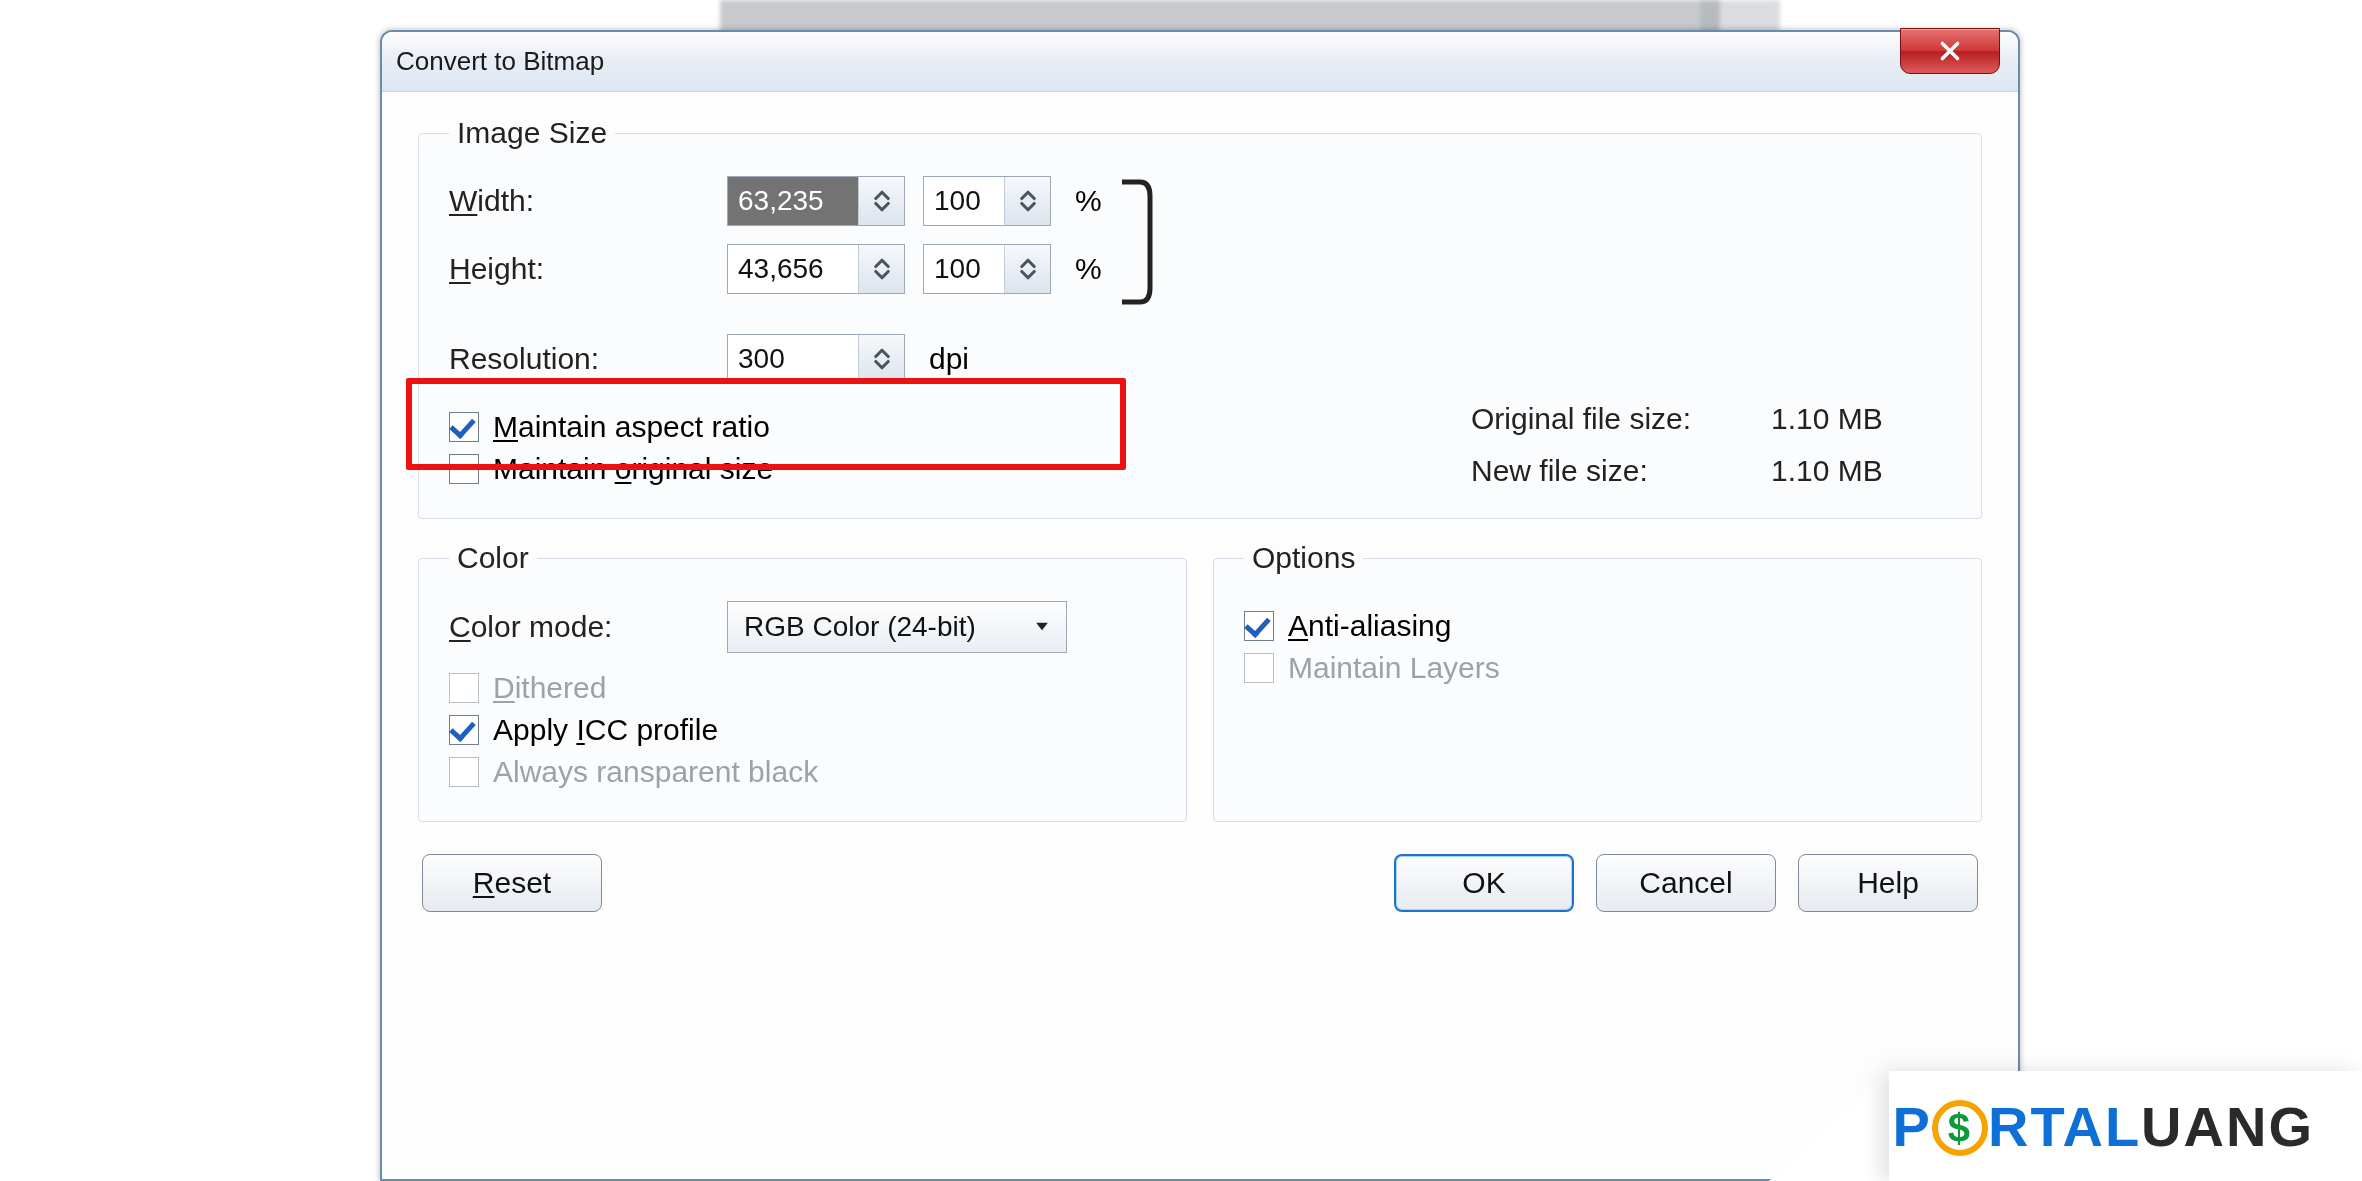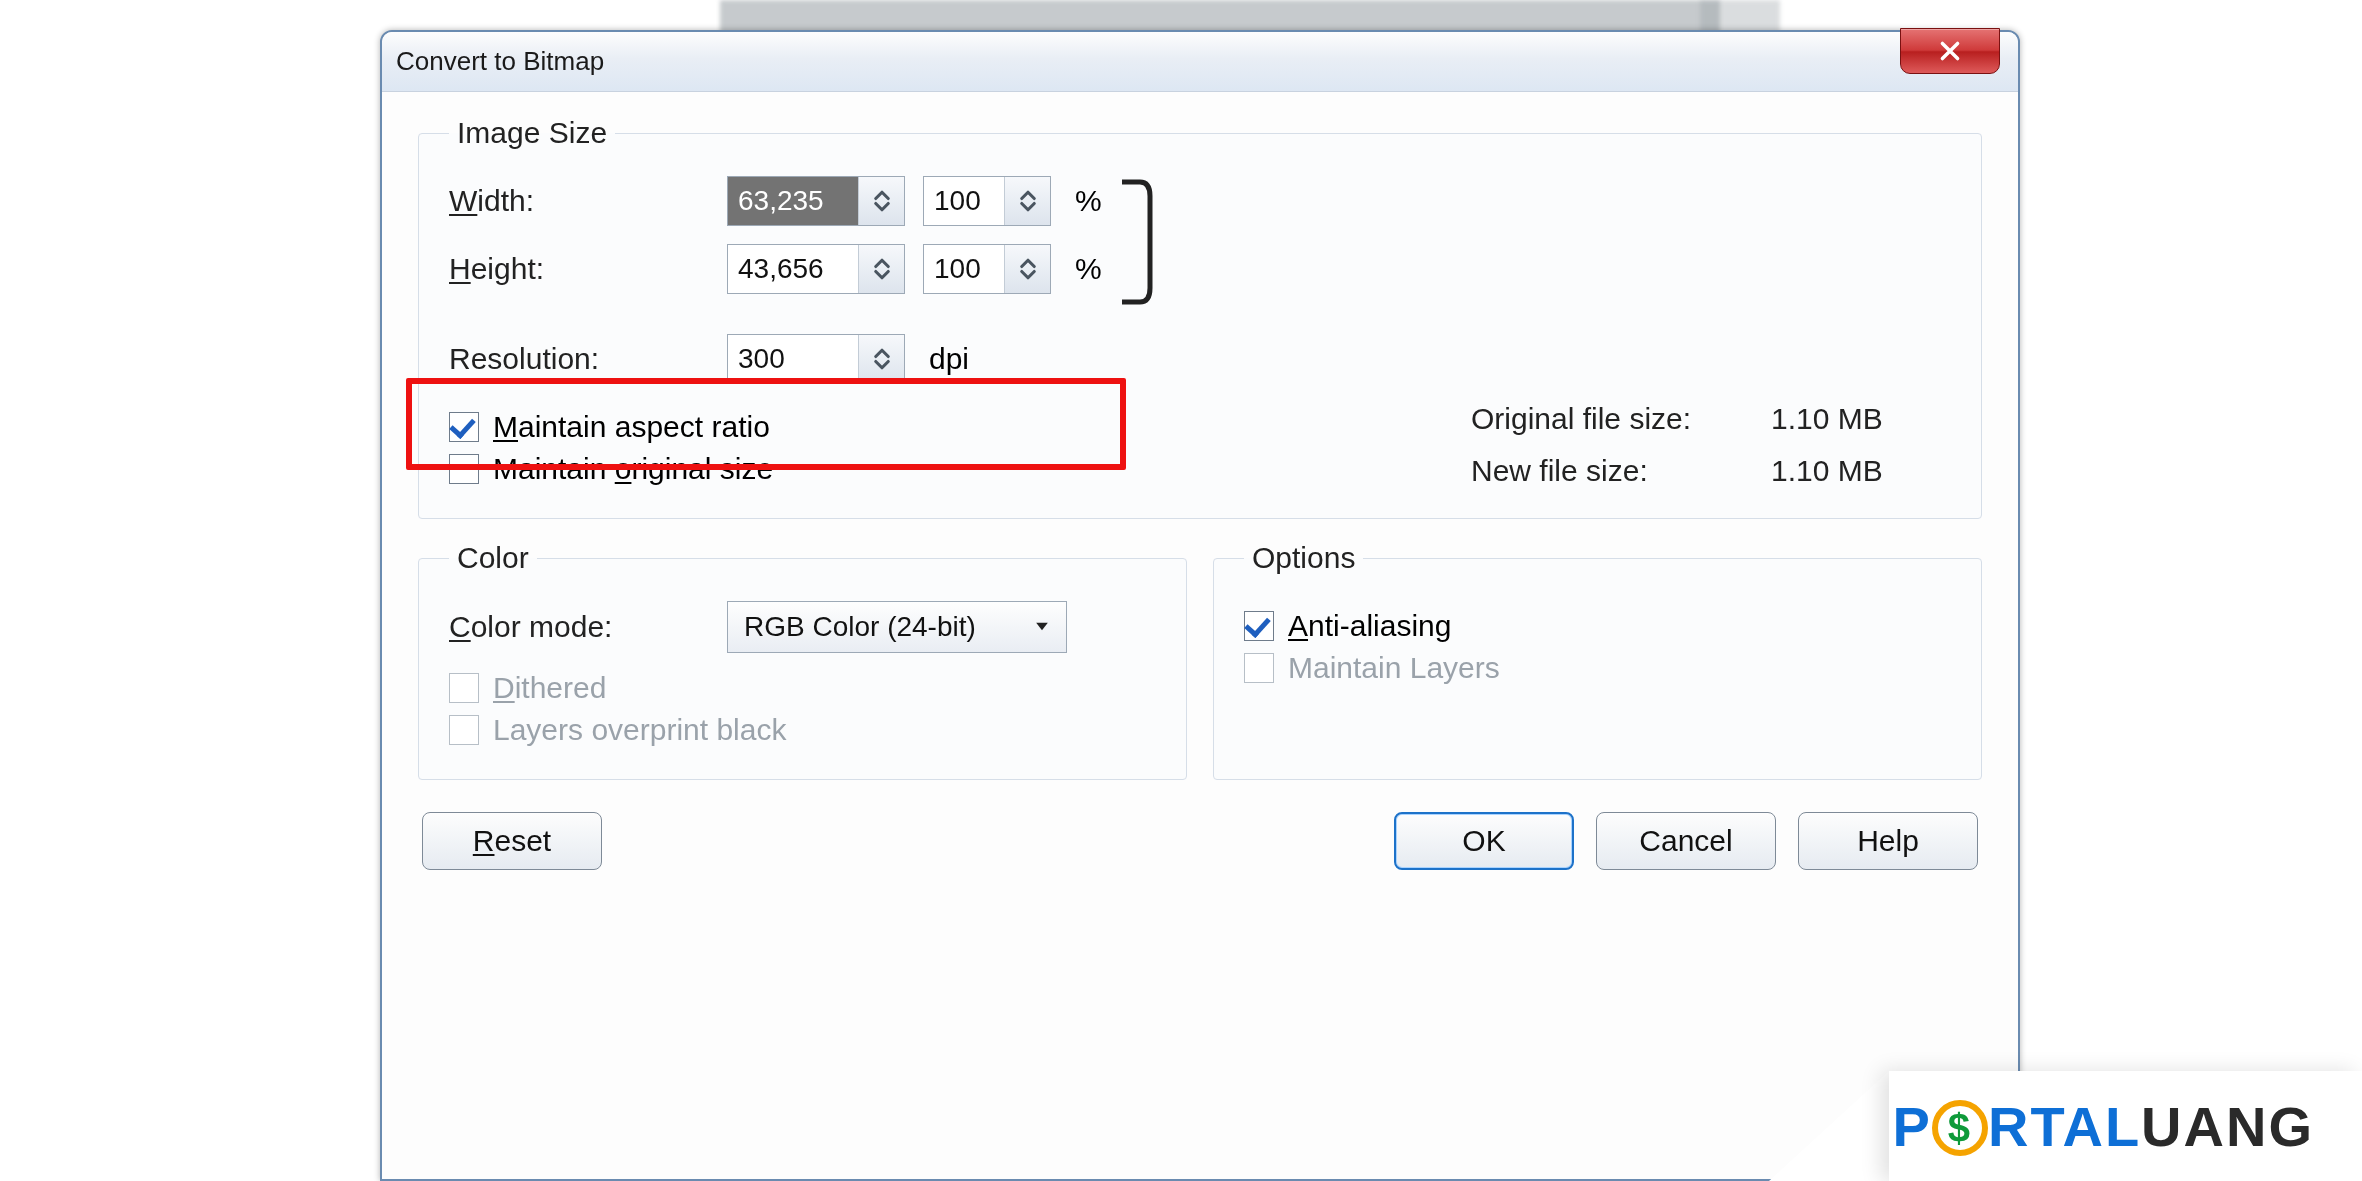--- a/index.html
+++ b/index.html
@@ -265,23 +265,27 @@
               <svg width="20" height="20" viewBox="0 0 24 24">
                   <path d="M5 8 L12 17 L19 8 Z" fill="#222"></path>
                 </svg>
             </span>
           </span>
         </div>
         <label class="checkrow disabled">
           <span class="checkbox"></span>
           <span><span class="underline-sz">D</span>ithered</span>
         </label>
+        <label class="checkrow">
+          <span class="checkbox checked"></span>
+          <span>Apply <span class="underline-sz">I</span>CC profile</span>
+        </label>
         <label class="checkrow disabled">
           <span class="checkbox"></span>
-          <span>Layers overprint black</span>
+          <span>Always ransparent black</span>
         </label>
       </fieldset>
 
       <fieldset>
         <legend>Options</legend>
         <label class="checkrow">
           <span class="checkbox checked"></span>
           <span><span class="underline-sz">A</span>nti-aliasing</span>
         </label>
         <label class="checkrow disabled">

